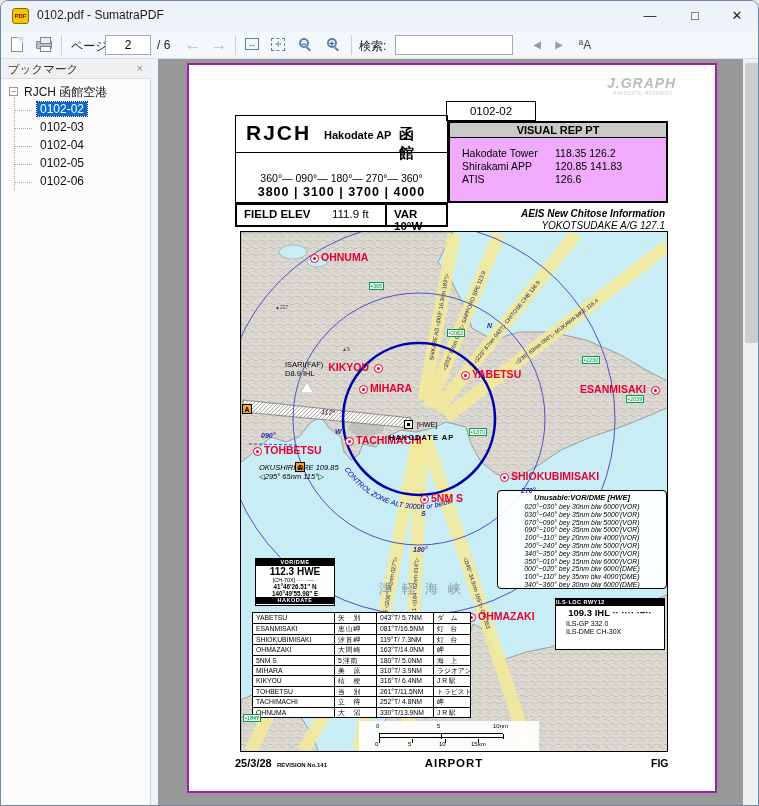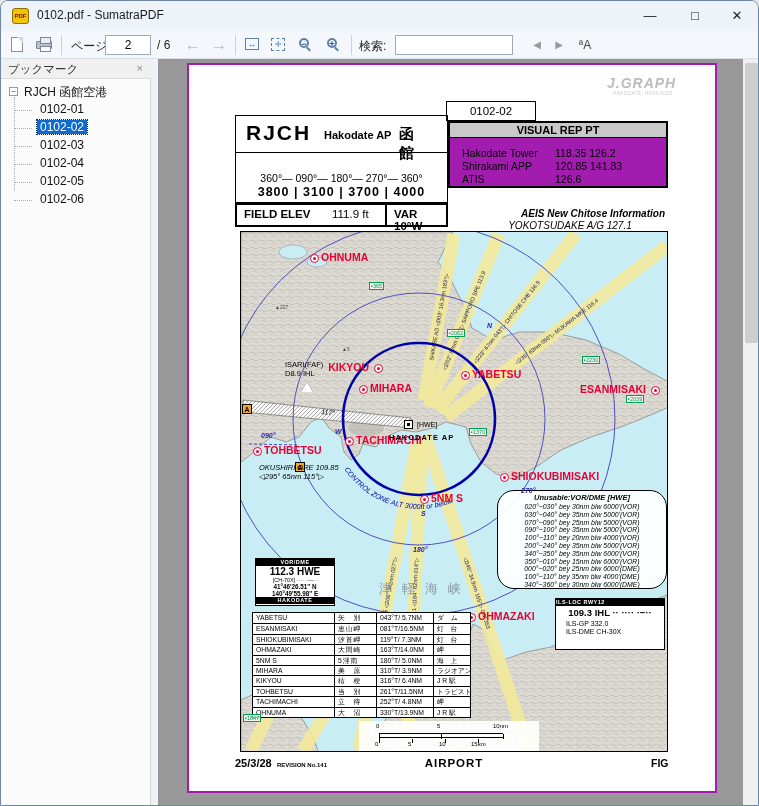--- a/index.html
+++ b/index.html
@@ -53,45 +53,45 @@
   #apname{position:absolute;left:88px;top:13px;font-size:11px;font-weight:bold;}
   #apkanji{position:absolute;left:163px;top:9px;font-size:15px;font-weight:bold;letter-spacing:9px;}
   #terr-title{position:absolute;left:0;top:42px;width:100%;text-align:center;font-size:10.5px;font-weight:bold;}
   #terr-dirs{position:absolute;left:0;top:56px;width:100%;text-align:center;font-size:10.5px;}
   #terr-vals{position:absolute;left:0;top:69px;width:100%;text-align:center;font-size:12.5px;font-weight:bold;letter-spacing:1px;}
   #febox{position:absolute;left:46px;top:138px;width:213px;height:24px;border:2px solid #000;}
   #fe-l{position:absolute;left:7px;top:3px;font-size:11.5px;font-weight:bold;}
   #fe-v{position:absolute;left:95px;top:3px;font-size:11.5px;font-weight:normal;}
   #fe-div{position:absolute;left:148px;top:0;width:2px;height:100%;background:#000;}
   #fe-var{position:absolute;left:157px;top:3px;font-size:11.5px;font-weight:bold;}
-  #visbox{position:absolute;left:259px;top:56px;width:220px;height:67px;border:2.5px solid #000;background:#a21caf;}
+  #visbox{position:absolute;left:259px;top:56px;width:220px;height:82px;border:2.5px solid #000;background:#f0abfc;}
   #vis-h{position:absolute;left:0;top:0;width:100%;height:15px;background:#c9c9c9;border-bottom:1.5px solid #000;text-align:center;font-size:11px;font-weight:bold;line-height:15px;}
   .visrow{position:absolute;left:12px;font-size:10.5px;}
   .visrow b{font-weight:normal;position:absolute;left:93px;white-space:nowrap;}
   #aeis1{position:absolute;left:286px;top:143px;width:190px;text-align:right;font-size:10px;font-weight:bold;font-style:italic;}
-  #aeis2{position:absolute;left:286px;top:155px;width:190px;text-align:center;font-size:10px;font-style:italic;}
+  #aeis2{position:absolute;left:286px;top:155px;width:190px;text-align:right;font-size:10px;font-style:italic;}
   
   #map{position:absolute;left:51px;top:166px;width:428px;height:521px;border:1.5px solid #000;overflow:hidden;background:#c9edf5;}
   .rpt{position:absolute;width:9px;height:9px;border:1.6px solid #e80034;border-radius:50%;background:#fff;}
   .rpt:after{content:"";position:absolute;left:2px;top:2px;width:3px;height:3px;border-radius:50%;background:#e80034;}
   .rlbl{position:absolute;font-size:10.5px;font-weight:bold;color:#e80034;white-space:nowrap;}
   .grn{position:absolute;font-size:5.5px;color:#00a050;border:.5px solid #00a050;background:rgba(255,255,255,.7);padding:0 1px;white-space:nowrap;}
   .peak{position:absolute;font-size:5px;color:#444;white-space:nowrap;}
   .arclbl{position:absolute;font-size:7px;font-weight:bold;color:#2222aa;font-style:italic;white-space:nowrap;}
   #ap-sym{position:absolute;left:163px;top:188px;width:9px;height:9px;border:1.5px solid #000;background:#fff;}
   #ap-sym:after{content:"";position:absolute;left:2px;top:2px;width:3px;height:3px;background:#000;}
   #ap-code{position:absolute;left:176px;top:189px;font-size:7px;color:#000;white-space:nowrap;}
   #ap-name{position:absolute;left:148px;top:201px;font-size:7.5px;font-weight:bold;letter-spacing:1px;white-space:nowrap;}
   .amark{position:absolute;width:10px;height:10px;background:#f5a623;border:1px solid #000;color:#000;font-size:7px;font-weight:bold;text-align:center;line-height:9px;}
   #isari{position:absolute;left:44px;top:128px;font-size:7.5px;color:#000;line-height:9px;white-space:nowrap;}
   #isari-tri{position:absolute;left:60px;top:150px;width:0;height:0;border-left:6px solid transparent;border-right:6px solid transparent;border-bottom:10px solid #fff;filter:drop-shadow(0 0 .7px #000);}
   #okushiri{position:absolute;left:18px;top:231px;font-size:7.5px;font-style:italic;color:#000;line-height:9px;white-space:nowrap;}
   #strait{position:absolute;left:138px;top:348px;font-size:13px;color:#8899a5;letter-spacing:10px;white-space:nowrap;}
   
-  #unus{position:absolute;left:256px;top:258px;width:170px;height:99px;border:1px solid #000;border-radius:17px;background:rgba(255,255,255,.93);}
+  #unus{position:absolute;left:256px;top:258px;width:170px;height:99px;border:1px solid #000;border-radius:4px;background:rgba(255,255,255,.93);}
   #unus-t{position:absolute;left:0;top:2px;width:100%;text-align:center;font-size:7.5px;font-weight:bold;font-style:italic;}
   #unus-lines{position:absolute;left:0;top:12px;width:100%;text-align:center;}
   .uline{font-size:6.9px;font-style:italic;line-height:7.8px;white-space:nowrap;}
   
   #vorbox{position:absolute;left:14px;top:326px;width:80px;height:48px;background:#fff;border:1px solid #000;text-align:center;}
   .bar{background:#000;color:#fff;font-size:5.5px;font-weight:bold;line-height:7px;height:7px;letter-spacing:.5px;}
   #vor-f{font-size:10px;font-weight:bold;line-height:11px;}
   #vor-ch{font-size:5.5px;line-height:6px;}
   .coord{font-size:6.3px;font-weight:bold;line-height:7px;white-space:nowrap;}
   #ilsbox{position:absolute;left:314px;top:366px;width:110px;height:52px;background:#fff;border:1px solid #000;}
@@ -170,24 +170,20 @@
       <div id="sb-title">ブックマーク</div>
       <div id="sb-close">×</div>
     </div>
     <div id="tree">
       <div id="tree-root">
         <span class="expander">−</span>
         <span class="lbl">RJCH 函館空港</span>
       </div>
       <div id="vline"></div>
       <div id="tree-items">
-          <div class="titem">
-            <span class="stub"></span>
-            <span class="lbl">0102-01</span>
-          </div>
           <div class="titem sel">
             <span class="stub"></span>
             <span class="lbl">0102-02</span>
           </div>
           <div class="titem">
             <span class="stub"></span>
             <span class="lbl">0102-03</span>
           </div>
           <div class="titem">
             <span class="stub"></span>

